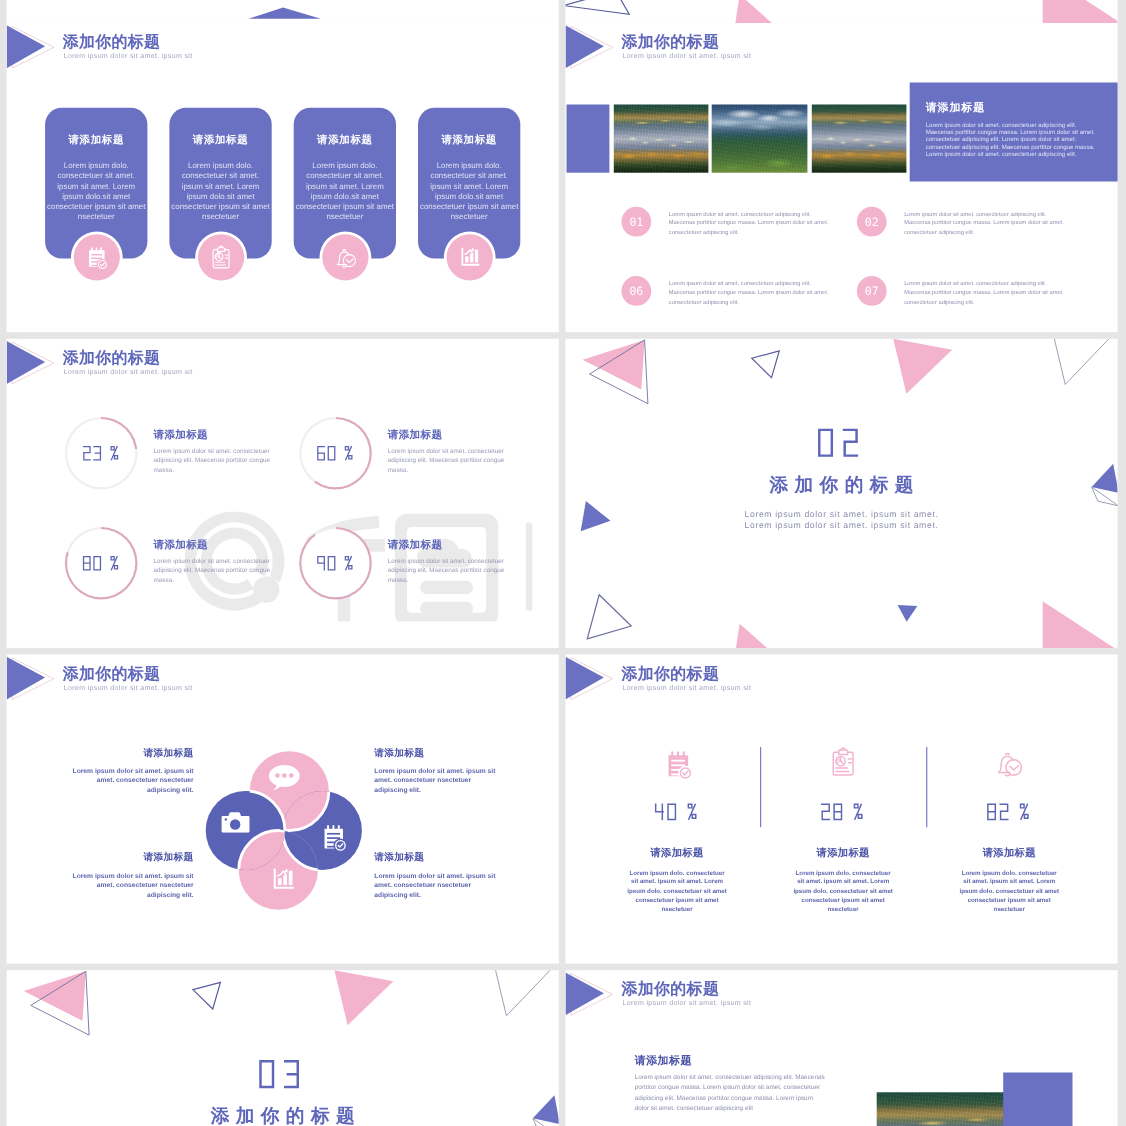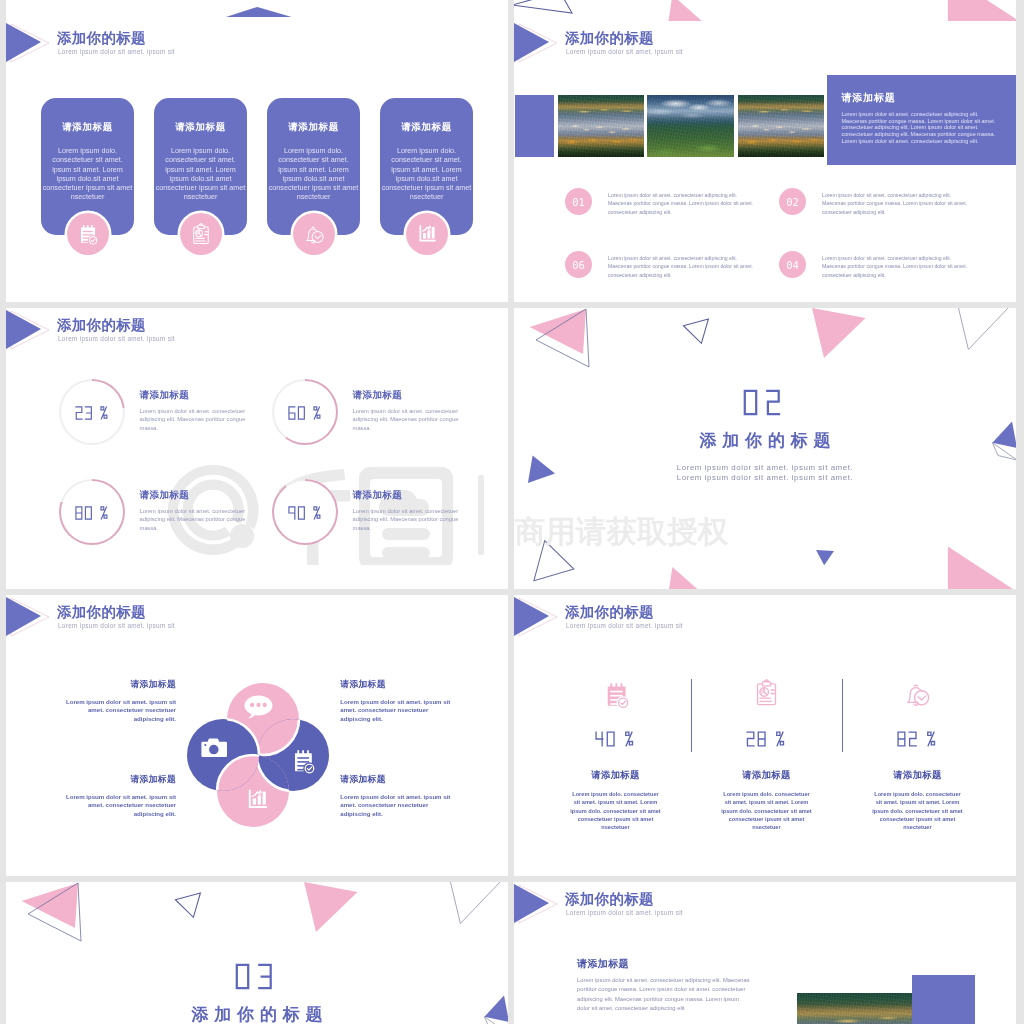--- a/index.html
+++ b/index.html
@@ -253,21 +253,21 @@
   <div class="li-txt" style="left:94px;top:170px;width:146px;">Lorem ipsum dolor sit amet. consectetuer adipiscing elit. Maecenas porttitor congue massa. Lorem ipsum dolor sit amet. consectetuer adipiscing elit.</div>
   <div class="num-badge" style="left:51px;top:230px;width:27px;height:27px;">
         <span>06</span>
       </div>
   <div class="li-txt" style="left:94px;top:233px;width:146px;">Lorem ipsum dolor sit amet. consectetuer adipiscing elit. Maecenas porttitor congue massa. Lorem ipsum dolor sit amet. consectetuer adipiscing elit.</div>
   <div class="num-badge" style="left:265px;top:167px;width:27px;height:27px;">
         <span>02</span>
       </div>
   <div class="li-txt" style="left:308px;top:170px;width:146px;">Lorem ipsum dolor sit amet. consectetuer adipiscing elit. Maecenas porttitor congue massa. Lorem ipsum dolor sit amet. consectetuer adipiscing elit.</div>
   <div class="num-badge" style="left:265px;top:230px;width:27px;height:27px;">
-        <span>04</span>
+        <span>07</span>
       </div>
   <div class="li-txt" style="left:308px;top:233px;width:146px;">Lorem ipsum dolor sit amet. consectetuer adipiscing elit. Maecenas porttitor congue massa. Lorem ipsum dolor sit amet. consectetuer adipiscing elit.</div>
 </div>
 
 <div class="slide s-c0 s-r2">
   <svg class="hdr-svg" width="60" height="52" viewBox="0 0 60 52">
     <polygon points="5,3 43,22 5,41" fill="none" stroke="#edc6d6" stroke-width="0.7"></polygon>
     <polygon points="0,2 35,21 0,41" fill="#6a71c2"></polygon>
   </svg>
   <div class="hdr-title">添加你的标题</div>
@@ -350,21 +350,20 @@
     <polygon points="298,0 351.6,10 310,50" fill="#f3b3cd"></polygon>
     <polygon points="444,-2 496,-2 454.4,41.5" fill="none" stroke="#9a9eb4" stroke-width="0.9"></polygon>
     <polygon points="18.6,147.5 41,165.5 13.9,175" fill="#6a71c2"></polygon>
     <polygon points="498,113.6 478.4,134.7 503,140" fill="#6a71c2"></polygon>
     <polygon points="478.4,134.7 484,147.5 503,152" fill="none" stroke="#9a9eb4" stroke-width="0.9"></polygon>
     <polygon points="30.7,232.7 59.9,261.1 19.9,272.7" fill="none" stroke="#6a6f9e" stroke-width="1.1"></polygon>
     <polygon points="302,241.9 320,242.9 310.2,257.3" fill="#6a71c2"></polygon>
     <polygon points="158.4,259 154.5,285 187.8,285" fill="#f3b3cd"></polygon>
     <polygon points="433.9,238.6 433.9,285 505,285" fill="#f3b3cd"></polygon>
   </svg>
-  <div class="wm" style="left:0.8px;top:204px;font-size:30.5px;letter-spacing:0px;color:#ececec;">商用请获取授权</div>
   <div class="sec-num" style="left:0;right:0;text-align:center;top:81px;" aria-label="02"><svg viewBox="0 0 30 18" width="45" height="27" style="overflow:visible">
      <g fill="none" stroke="#5f67bb" stroke-width="1.5" stroke-linecap="square" stroke-linejoin="miter">
             <path transform="translate(0,0)" d="M1.2 1.2h7.6v15.6H1.2z"></path>
             <path transform="translate(15,0)" d="M1.2 1.2h7.6v7.2H1.6v8.4h7.4"></path>
           </g>
         </svg></div>
   <div class="sec-ttl" style="left:0;right:0;text-align:center;top:121px;font-size:17px;">添加你的标题</div>
   <div class="sec-sub" style="left:0;right:0;top:155px;font-size:7.9px;letter-spacing:.55px;">Lorem ipsum dolor sit amet. ipsum sit amet.</div>
   <div class="sec-sub" style="left:0;right:0;top:165px;font-size:7.9px;letter-spacing:.55px;">Lorem ipsum dolor sit amet. ipsum sit amet.</div>
 </div>

